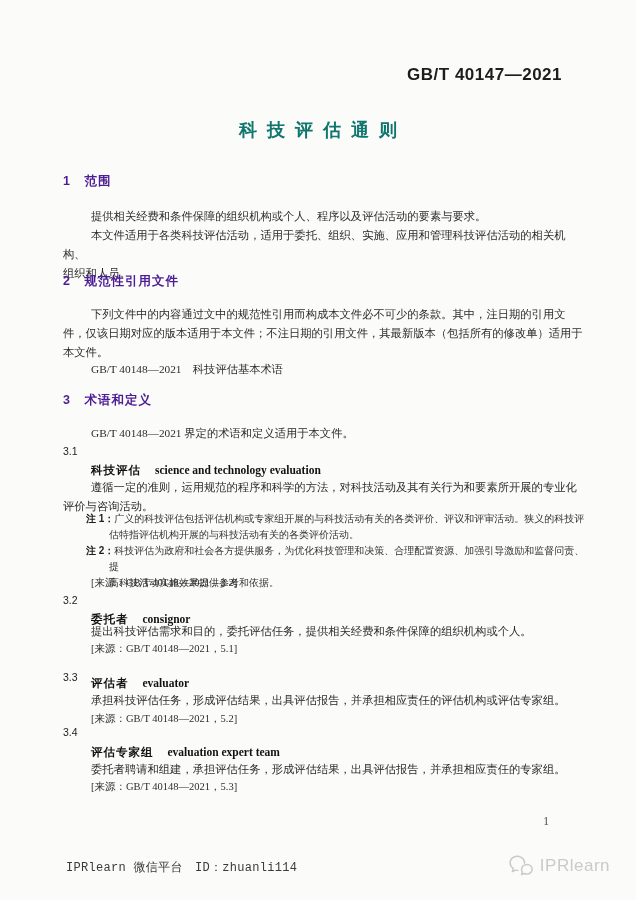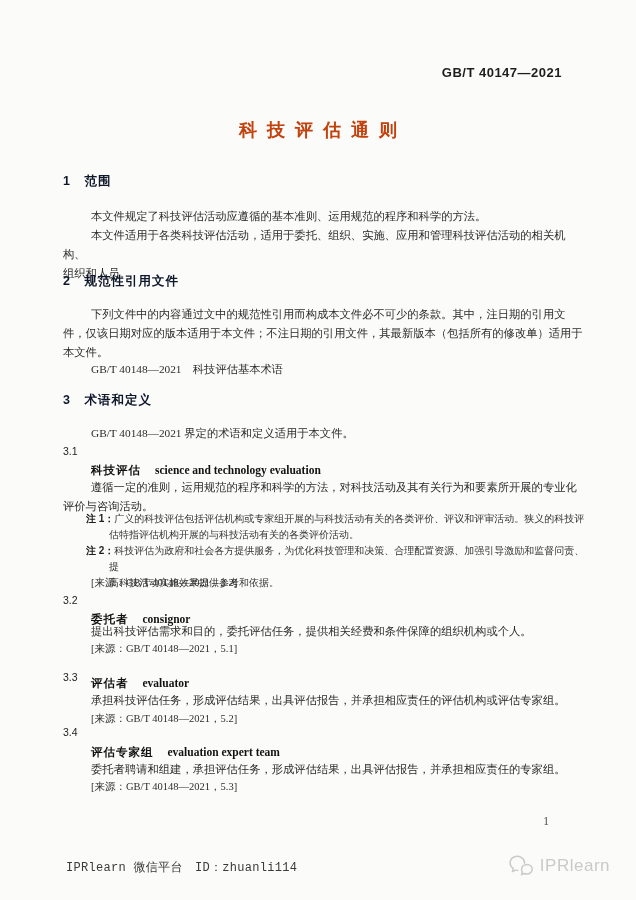--- a/index.html
+++ b/index.html
@@ -8,34 +8,34 @@
     width:636px; height:900px;
     margin:0 auto;
     background:#fbfbf9;
     overflow:hidden;
     font-family:"Liberation Serif","DejaVu Serif",serif;
     color:#2b2b2b;
   }
   .std-code {
     position:absolute; top:65px; right:74px;
     font-family:"Liberation Sans","DejaVu Sans",sans-serif;
-    font-weight:bold; font-size:13px; letter-spacing:0.5px; color:#1d1d1d;
+    font-weight:bold; font-size:17px; letter-spacing:0.5px; color:#1d1d1d;
   }
   .doc-title {
     position:absolute; top:118px; left:0; width:100%;
     margin:0; text-align:center;
     font-family:"Liberation Sans","DejaVu Sans",sans-serif;
     font-size:18px; font-weight:bold; letter-spacing:10px; text-indent:10px;
-    color:#c2410c;
+    color:#0f766e;
   }
   .sec-head {
     position:absolute; left:63px; margin:0;
     font-family:"Liberation Sans","DejaVu Sans",sans-serif;
     font-size:12.5px; line-height:17px; font-weight:bold;
-    letter-spacing:1px; color:#0f172a;
+    letter-spacing:1px; color:#4c1d95;
   }
   .body-p {
     position:absolute; left:63px; width:522px; margin:0;
     font-size:11.3px; line-height:19px;
     text-indent:28px; white-space:pre-line;
     color:#2b2b2b;
   }
   .ref-line {
     position:absolute; left:91px; margin:0;
     font-size:11.3px; line-height:19px; color:#2b2b2b;text-align:right;
@@ -98,21 +98,21 @@
 </head>
 <body>
 
 <div class="page">
 
   <div class="std-code">GB/T 40147—2021</div>
 
   <h1 class="doc-title">科技评估通则</h1>
 
   <h2 class="sec-head pos-s1h">1　范围</h2>
-  <p class="body-p pos-s1p1">本文件规定了科技评估活动应遵循的基本准则、运用规范的程序和科学的方法。</p>
+  <p class="body-p pos-s1p1">提供相关经费和条件保障的组织机构或个人、程序以及评估活动的要素与要求。</p>
   <p class="body-p pos-s1p2">本文件适用于各类科技评估活动，适用于委托、组织、实施、应用和管理科技评估活动的相关机构、
 组织和人员。</p>
 
   <h2 class="sec-head pos-s2h">2　规范性引用文件</h2>
   <p class="body-p pos-s2p1">下列文件中的内容通过文中的规范性引用而构成本文件必不可少的条款。其中，注日期的引用文
 件，仅该日期对应的版本适用于本文件；不注日期的引用文件，其最新版本（包括所有的修改单）适用于
 本文件。</p>
   <p class="ref-line pos-s2ref">GB/T 40148—2021　科技评估基本术语</p>
 
   <h2 class="sec-head pos-s3h">3　术语和定义</h2>

